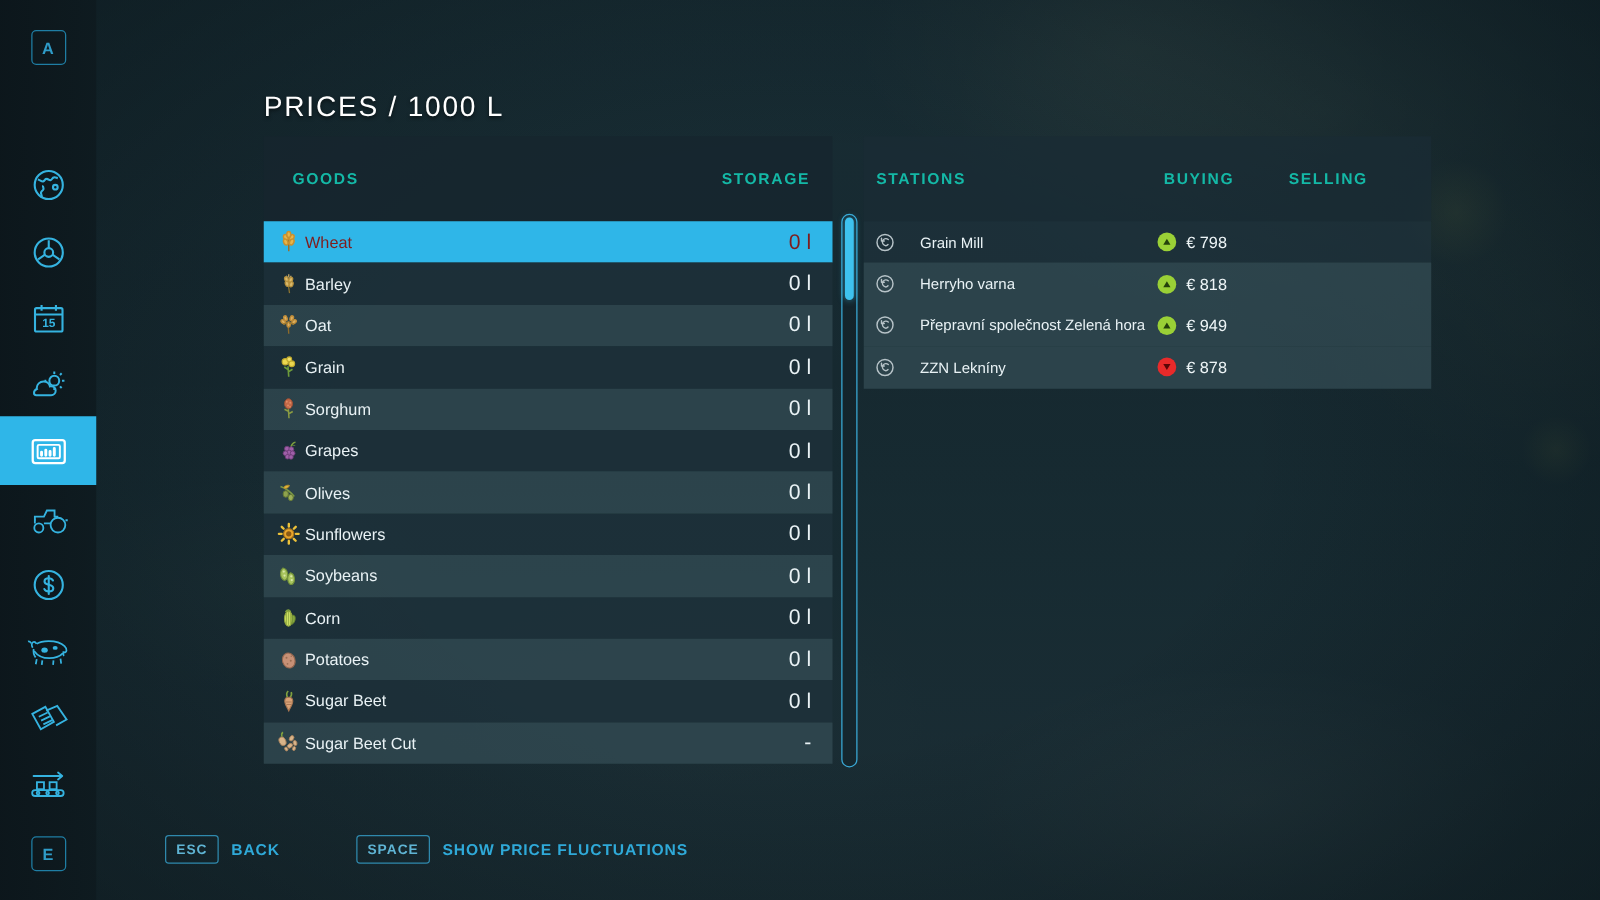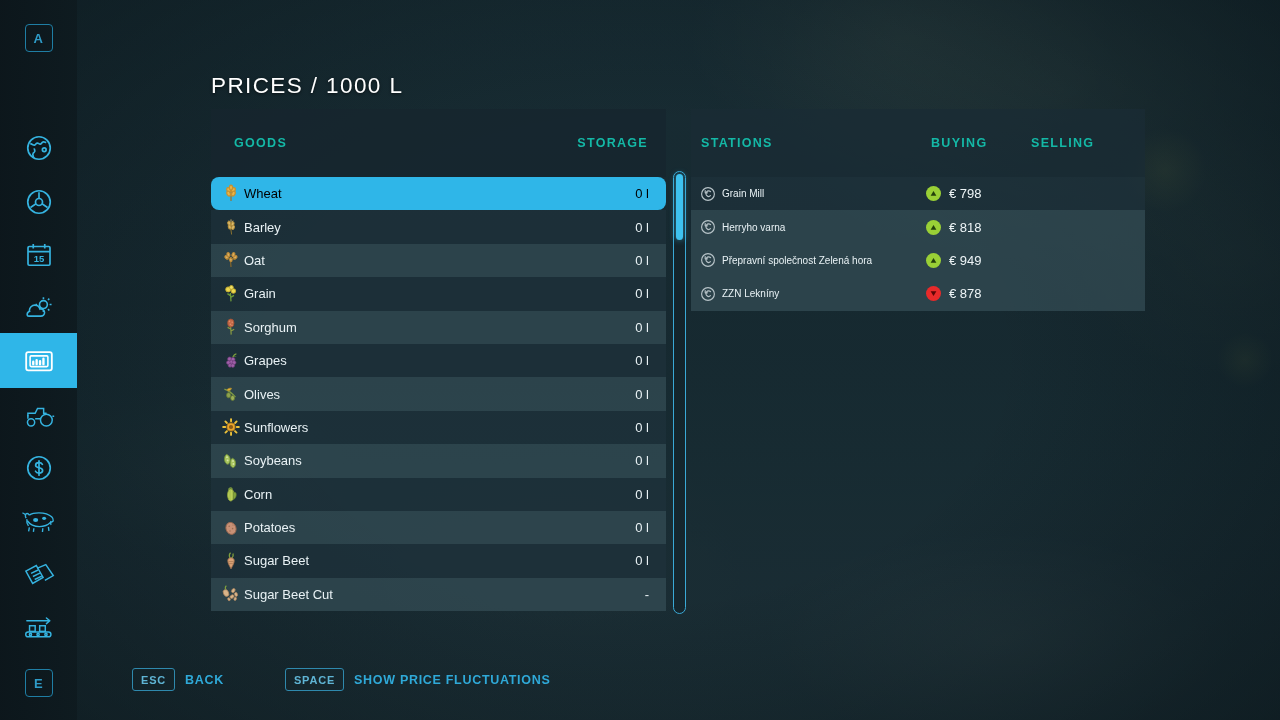--- a/index.html
+++ b/index.html
@@ -72,32 +72,32 @@
     position:absolute; top:50%; transform:translateY(-50%);
   }
 
   .rows{ position:relative; }
   .row{
     height:33.4px; display:flex; align-items:center; position:relative;
     color:#e9f2f5; font-size:13px;
   }
   .row.odd{ background:rgba(52,78,86,.72); }
   .row.even{ background:rgba(30,50,59,.72); }
-  .row.sel{ background:#2fb6e8; color:#000000;border-radius:8px; }
+  .row.sel{ background:#2fb6e8; color:#7f1d1d; }
   .row .gicon{
     position:absolute; left:9px; width:22px; height:22px;
     display:flex; align-items:center; justify-content:center;
   }
   .row .glabel{ position:absolute; left:33px; }
-  .row .gval{ position:absolute; right:17px; font-size:13px; }
+  .row .gval{ position:absolute; right:17px; font-size:17px; }
 
   
   #stations-panel .row{ height:33.4px; }
   #stations-panel .sicon{ position:absolute; left:9px; width:16px; height:16px; }
-  #stations-panel .slabel{ position:absolute; left:31px; font-size:10px; }
+  #stations-panel .slabel{ position:absolute; left:45px; font-size:12px; }
   #stations-panel .buy{ position:absolute; left:235px; display:flex; align-items:flex-end; gap:8px; }
   #stations-panel .trend{ width:15px; height:15px; border-radius:50%; display:flex; align-items:center; justify-content:center; }
   #stations-panel .price{ font-size:13px; color:#eef5f7; }
   #stations-panel .sell{ position:absolute; left:340px; font-size:13px; color:#eef5f7; }
 
   
   #scrollbar{
     position:absolute; left:673px; top:171px; width:13px; height:443px;
     border:1.4px solid #3aa9d6; border-radius:7px; background:rgba(14,30,38,.35);
   }

